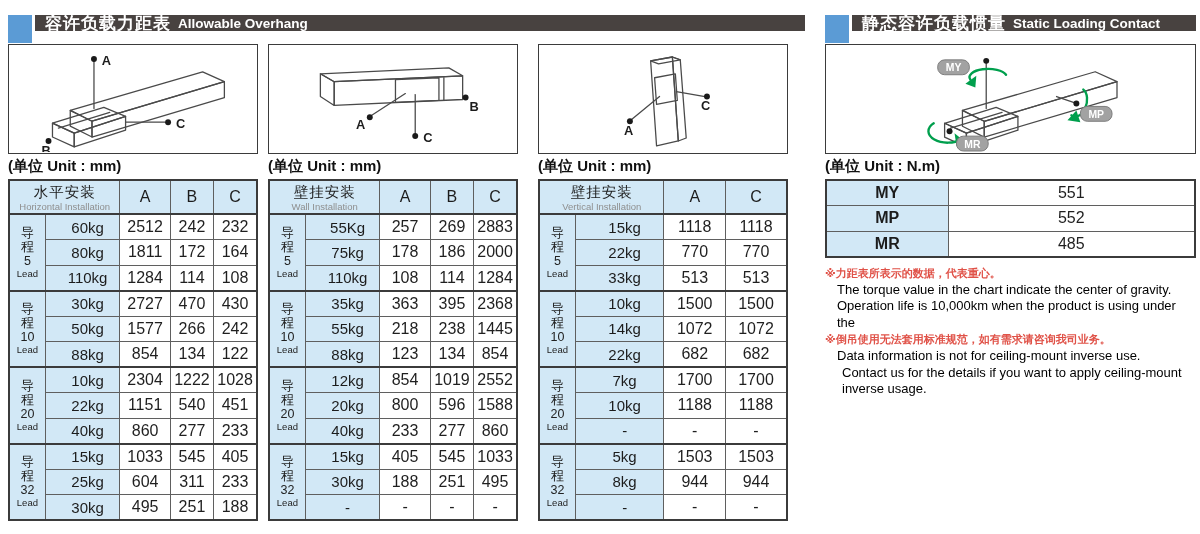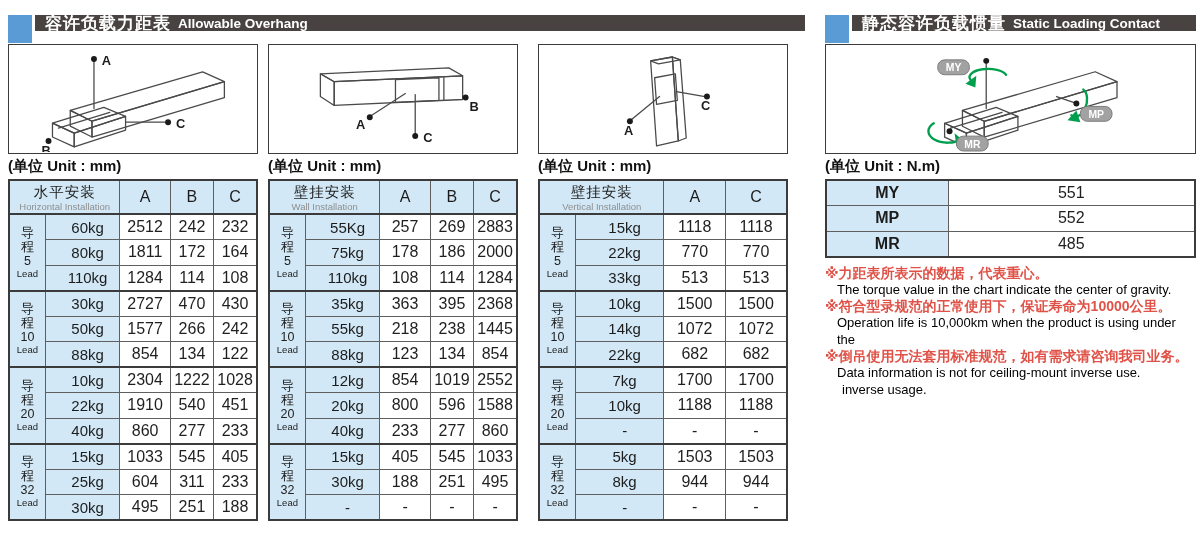--- a/index.html
+++ b/index.html
@@ -41,21 +41,21 @@
   .lead-cell .lzh{font-size:13px;line-height:14px;}
   .lead-cell .lnum{font-size:12.5px;line-height:14px;}
   .lead-cell .len{font-size:9.5px;line-height:11px;text-align:center;}
   .load-cell{font-size:15px;color:#1c1c1c;padding-left:10px;}
   .val-cell{font-size:16px;color:#1f1f1f;background:#fff;}
   .mlabel{font-size:16px;font-weight:bold;color:#1c1c1c;}
   .mval{font-size:16px;color:#1f1f1f;}
 
   
   #notes{margin-top:7px;}
-  .nzh{color:#e05248;font-weight:bold;font-size:14px;line-height:17px;}
+  .nzh{color:#e05248;font-weight:bold;font-size:11px;line-height:17px;}
   .nen{color:#000000;font-size:13px;line-height:16.5px;padding-left:12px;}
   .nen.cont{padding-left:17px;}
 
   
   svg{display:block;}
   svg text{font-family:"Liberation Sans","DejaVu Sans",sans-serif;font-weight:bold;font-size:13px;fill:#1c1c1c;}
   svg text.badge-t{font-size:10.5px;fill:#ffffff;}
   .lines{stroke:#4a4a4a;stroke-width:1.3;fill:none;stroke-linejoin:round;stroke-linecap:round;}
   .dot{fill:#1a1a1a;}
   .garc{stroke:#009f4d;stroke-width:2.4;fill:none;stroke-linecap:round;}
@@ -178,21 +178,21 @@
             <div class="lnum">20</div>
             <div class="len">Lead</div>
           </th>
           <td class="load-cell cell-blue">10kg</td>
           <td class="val-cell">2304</td>
           <td class="val-cell">1222</td>
           <td class="val-cell">1028</td>
         </tr>
         <tr>
           <td class="load-cell cell-blue">22kg</td>
-          <td class="val-cell">1910</td>
+          <td class="val-cell">1151</td>
           <td class="val-cell">540</td>
           <td class="val-cell">451</td>
         </tr>
         <tr>
           <td class="load-cell cell-blue">40kg</td>
           <td class="val-cell">860</td>
           <td class="val-cell">277</td>
           <td class="val-cell">233</td>
         </tr>
         <tr class="gtop">
@@ -547,22 +547,22 @@
       </tr>
     </tbody>
   </table>
 
   <div id="notes">
     <div class="note">
       <div class="nzh">※力距表所表示的数据，代表重心。</div>
       <div class="nen">The torque value in the chart indicate the center of gravity.</div>
     </div>
     <div class="note">
-      <div class="nzh">※符合型录规范的正常使用下，保证寿命为10000公里。</div>
       <div class="nen">Operation life is 10,000km when the product is using under the</div>
     </div>
     <div class="note">
       <div class="nzh">※倒吊使用无法套用标准规范，如有需求请咨询我司业务。</div>
       <div class="nen">Data information is not for ceiling-mount inverse use.</div>
+      <div class="nen cont">Contact us for the details if you want to apply ceiling-mount</div>
       <div class="nen cont">inverse usage.</div>
     </div>
   </div>
 </div>
 
 </body></html>

